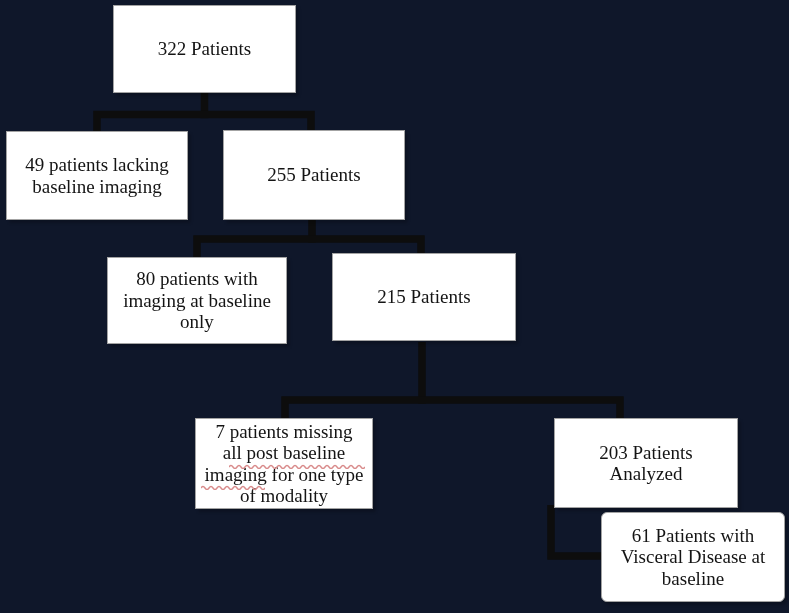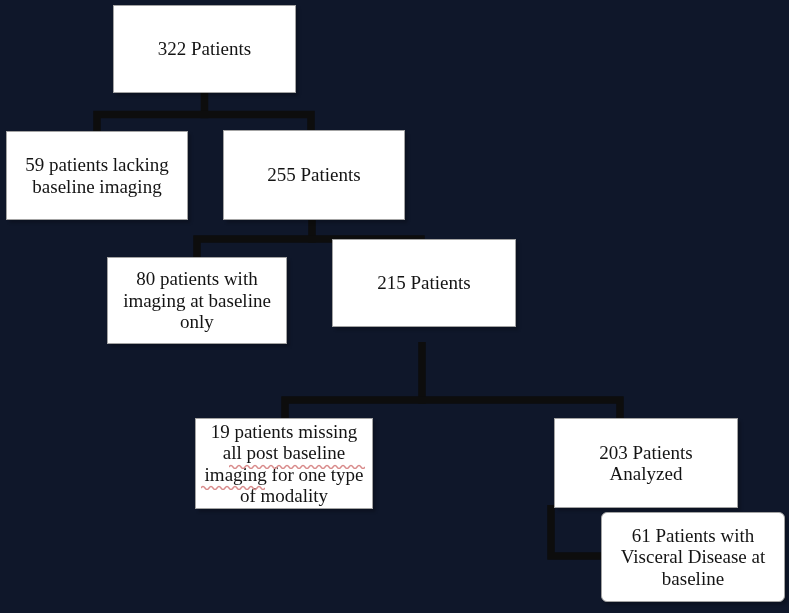--- a/index.html
+++ b/index.html
@@ -54,21 +54,21 @@
   .squiggle path {
     fill: none;
     stroke: #d98c8c;
     stroke-width: 1.4;
   }
   
   #n0 { left: 113px; top: 5px;   width: 183px; height: 88px; }
   #n1 { left: 6px;   top: 131px; width: 182px; height: 89px; }
   #n2 { left: 223px; top: 130px; width: 182px; height: 90px; }
   #n3 { left: 107px; top: 257px; width: 180px; height: 87px; }
-  #n4 { left: 332px; top: 239px; width: 184px; height: 88px; }
+  #n4 { left: 332px; top: 253px; width: 184px; height: 88px; }
   #n5 { left: 195px; top: 418px; width: 178px; height: 91px; position: absolute; }
   #n6 { left: 554px; top: 418px; width: 184px; height: 90px; }
   #n7 { left: 601px; top: 512px; width: 184px; height: 90px; border-radius: 6px; }
   #sq1 { left: 33px; top: 44px; width: 136px; height: 6px; }
   #sq2 { left: 5px;  top: 65px; width: 64px;  height: 6px; }
 </style>
 </head>
 <body>
 
 <div class="stage">
@@ -85,40 +85,40 @@
     <path d="M285 420 L285 400 L620 400 L620 420" stroke="#0d0d0d"></path>
 
     <path d="M551 505 L551 556 L601 556" stroke="#0d0d0d"></path>
   </svg>
 
   <div class="node" id="n0">
     <span class="node-label">322 Patients</span>
   </div>
 
   <div class="node" id="n1">
-    <span class="node-label">59 patients lacking
+    <span class="node-label">49 patients lacking
 baseline imaging</span>
   </div>
 
   <div class="node" id="n2">
     <span class="node-label">255 Patients</span>
   </div>
 
   <div class="node" id="n3">
     <span class="node-label">80 patients with
 imaging at baseline
 only</span>
   </div>
 
   <div class="node" id="n4">
     <span class="node-label">215 Patients</span>
   </div>
 
   <div class="node" id="n5">
-    <span class="node-label">19 patients missing
+    <span class="node-label">7 patients missing
 all post baseline
 imaging for one type
 of modality</span>
     <svg class="squiggle" id="sq1" viewBox="0 0 136 6" xmlns="http://www.w3.org/2000/svg">
       <path d="M0 4 Q2 1 4 4 T8 4 T12 4 T16 4 T20 4 T24 4 T28 4 T32 4 T36 4 T40 4 T44 4 T48 4 T52 4 T56 4 T60 4 T64 4 T68 4 T72 4 T76 4 T80 4 T84 4 T88 4 T92 4 T96 4 T100 4 T104 4 T108 4 T112 4 T116 4 T120 4 T124 4 T128 4 T132 4 T136 4" stroke="#d98c8c"></path>
     </svg>
     <svg class="squiggle" id="sq2" viewBox="0 0 64 6" xmlns="http://www.w3.org/2000/svg">
       <path d="M0 4 Q2 1 4 4 T8 4 T12 4 T16 4 T20 4 T24 4 T28 4 T32 4 T36 4 T40 4 T44 4 T48 4 T52 4 T56 4 T60 4 T64 4" stroke="#d98c8c"></path>
     </svg>
   </div>

